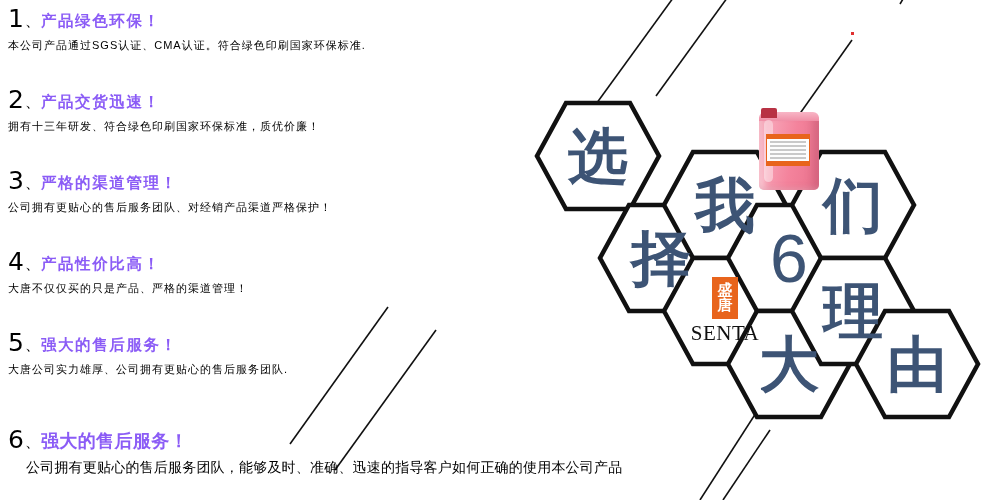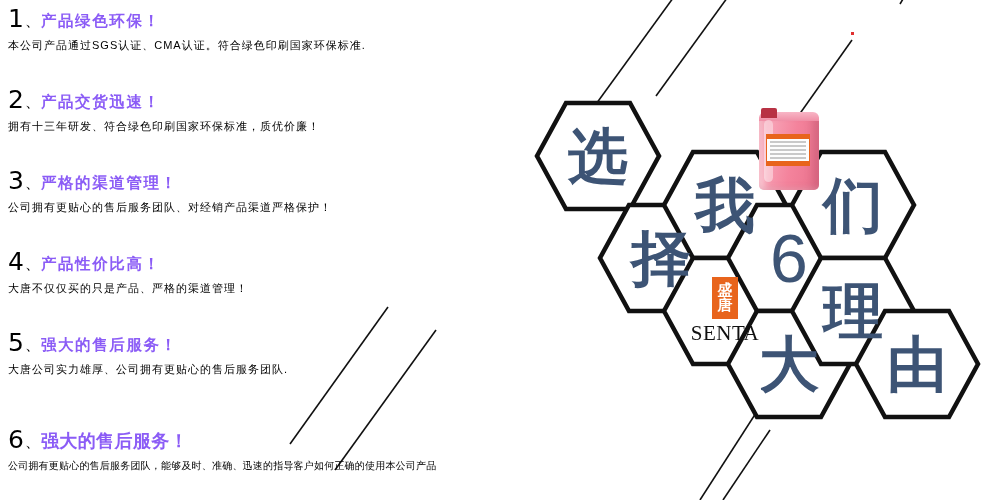--- a/index.html
+++ b/index.html
@@ -27,21 +27,21 @@
   .rdun{font-size:15px;color:#000;margin-left:1px;margin-right:1px;position:relative;top:-1px;}
   .rtitle{
     font-size:15.5px;font-weight:bold;color:#8b5cf6;letter-spacing:1.6px;
     position:relative;top:-1px;
   }
   .rbody{
     font-size:11px;color:#000;letter-spacing:1.0px;white-space:nowrap;
     margin-top:5px;font-weight:500;
   }
   .r6 .rtitle{letter-spacing:0.4px;font-size:18px;}
-  .r6 .rbody{letter-spacing:0.2px;font-size:10px;}
+  .r6 .rbody{letter-spacing:0.2px;font-size:14px;margin-left:18px;}
 
   
   #comb{position:absolute;left:0;top:0;width:1000px;height:500px;z-index:3;}
   .hexwrap{position:absolute;width:128px;height:112px;}
   .hex{
     position:absolute;left:0;top:0;width:128px;height:112px;
     display:flex;align-items:center;justify-content:center;
   }
   .hex svg{position:absolute;left:0;top:0;}
   .hexlabel{

